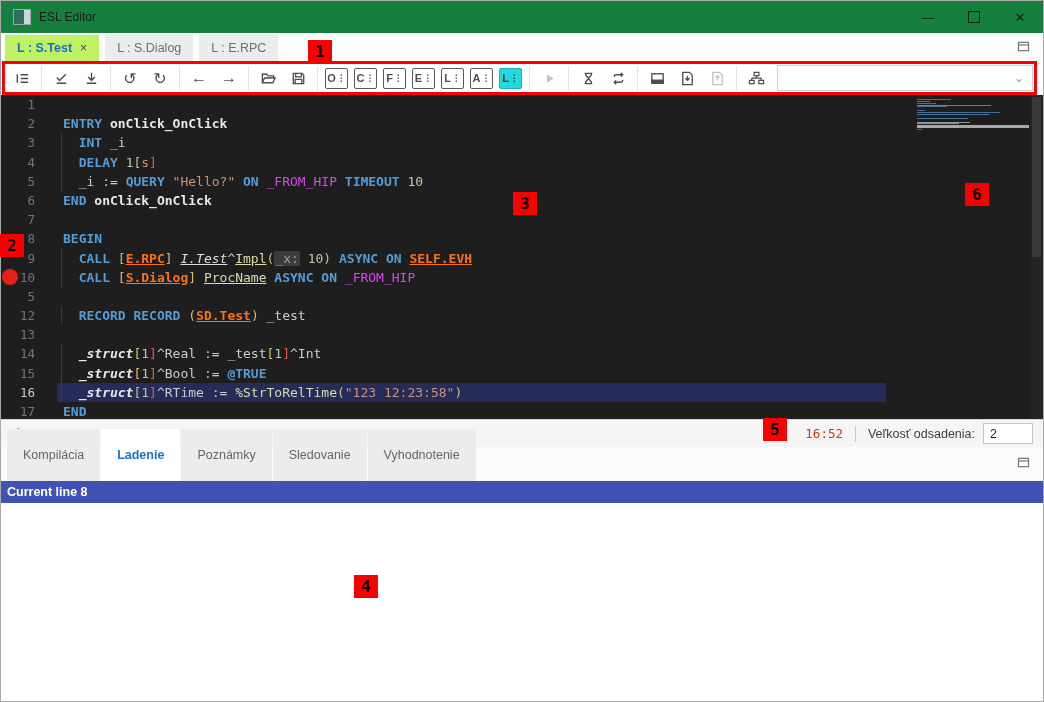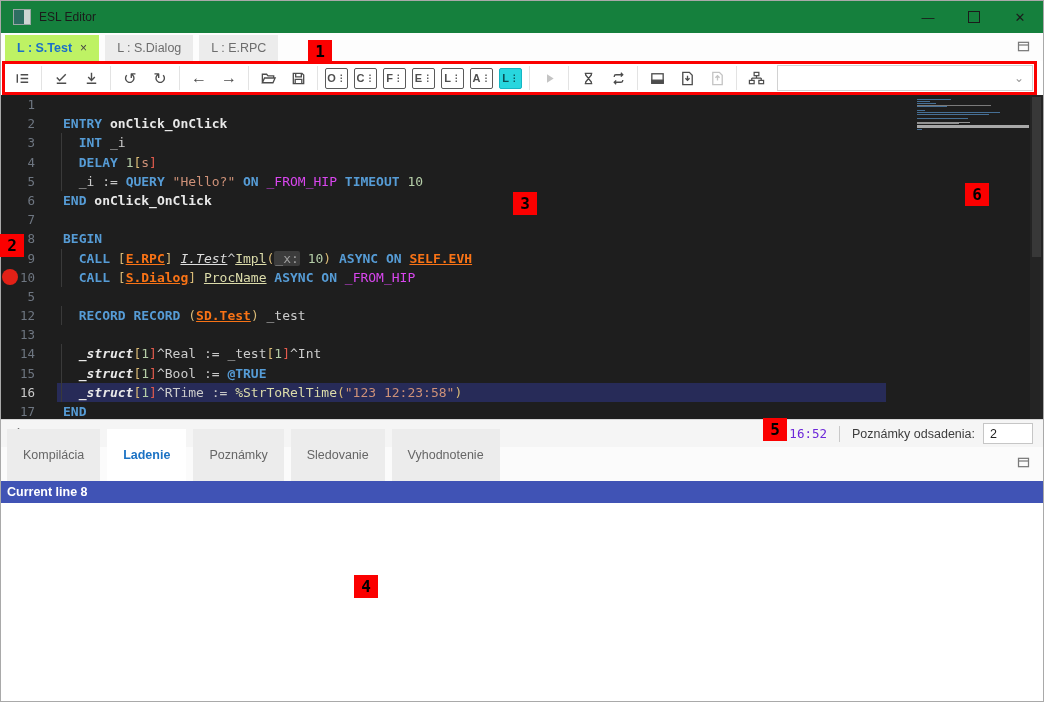--- a/index.html
+++ b/index.html
@@ -64,27 +64,27 @@
   .minimap{position:absolute;right:14px;top:2px;width:112px;}
   .mml{height:1px;margin-bottom:0.9px;background:#8b8b8b;opacity:.85;}
   .mml.mmh{height:3px;background:#3c4796;width:112px !important;opacity:1;}
   .scrollbar{position:absolute;right:0;top:0;bottom:0;width:13px;background:#242424;}
   .scrollbar .thumb{position:absolute;left:2px;right:2px;top:2px;height:160px;background:#383838;}
 
   
   .statusrow{height:27px;background:#f5f5f5;border-top:1px solid #d8d8d8;display:flex;align-items:center;padding:0 10px;flex:0 0 auto;font-size:12.5px;color:#3d3d3d;}
   .crumb-sep{margin:0 8px;color:#6a6a6a;}
   .statusright{margin-left:auto;display:flex;align-items:center;}
-  .clock{font-family:"DejaVu Sans Mono",monospace;font-size:12.5px;color:#6d28d9;}
+  .clock{font-family:"DejaVu Sans Mono",monospace;font-size:12.5px;color:#c2410c;}
   .vsep{width:1px;height:16px;background:#c9c9c9;margin:0 12px;}
   .indent-input{width:42px;height:19px;border:1px solid #c6c6c6;background:#fff;font-size:12.5px;padding:0 0 0 6px;color:#222;margin-left:8px;font-family:"Liberation Sans",sans-serif;}
 
   
   .panel-tabs{height:34px;background:#fbfbfb;display:flex;align-items:flex-end;padding:0 0 0 6px;flex:0 0 auto;position:relative;}
-  .ptab{height:36px;display:flex;align-items:center;padding:8px 16px;font-size:12.5px;margin-right:7px;}
+  .ptab{height:36px;display:flex;align-items:center;padding:8px 16px;font-size:12.5px;margin-right:1px;}
   .ptab.inactive{background:#ececec;color:#666;}
   .ptab.active{background:#fff;color:#1b72c4;font-weight:bold;}
   .paneltool{position:absolute;right:12px;top:8px;}
   .debugbar{height:22px;background:#4053b5;color:#fff;font-size:12.5px;font-weight:bold;display:flex;align-items:center;padding-left:6px;flex:0 0 auto;}
   .panel-body{flex:1;background:#fff;}
 
   
   .marker{position:absolute;width:24px;height:23px;background:#fb0000;color:#000;display:flex;align-items:center;justify-content:center;font-family:"DejaVu Sans Mono",monospace;font-size:16px;font-weight:bold;z-index:50;}
   .tb-outline{position:absolute;border:3px solid #fb0000;box-sizing:border-box;z-index:40;pointer-events:none;}
 </style>
@@ -299,21 +299,21 @@
     <span style="display:flex;align-items:center;">
       <svg width="15" height="15" viewBox="0 0 18 18" fill="none" stroke="#555" stroke-width="1.4">
           <path d="M2.5 9L9 3.2 15.5 9M4.8 7.8V14h8.4V7.8"></path>
         </svg>
     </span>
     <span class="crumb-sep">/</span>
     <span>BEGIN</span>
     <div class="statusright">
       <span class="clock">16:52</span>
       <span class="vsep"></span>
-      <span>Poznámky odsadenia:</span>
+      <span>Veľkosť odsadenia:</span>
       <input class="indent-input" value="2" style="">
     </div>
   </div>
 
   <div class="panel-tabs">
     <div class="ptab inactive">
         <span>Kompilácia</span>
       </div>
     <div class="ptab active">
         <span>Ladenie</span>

